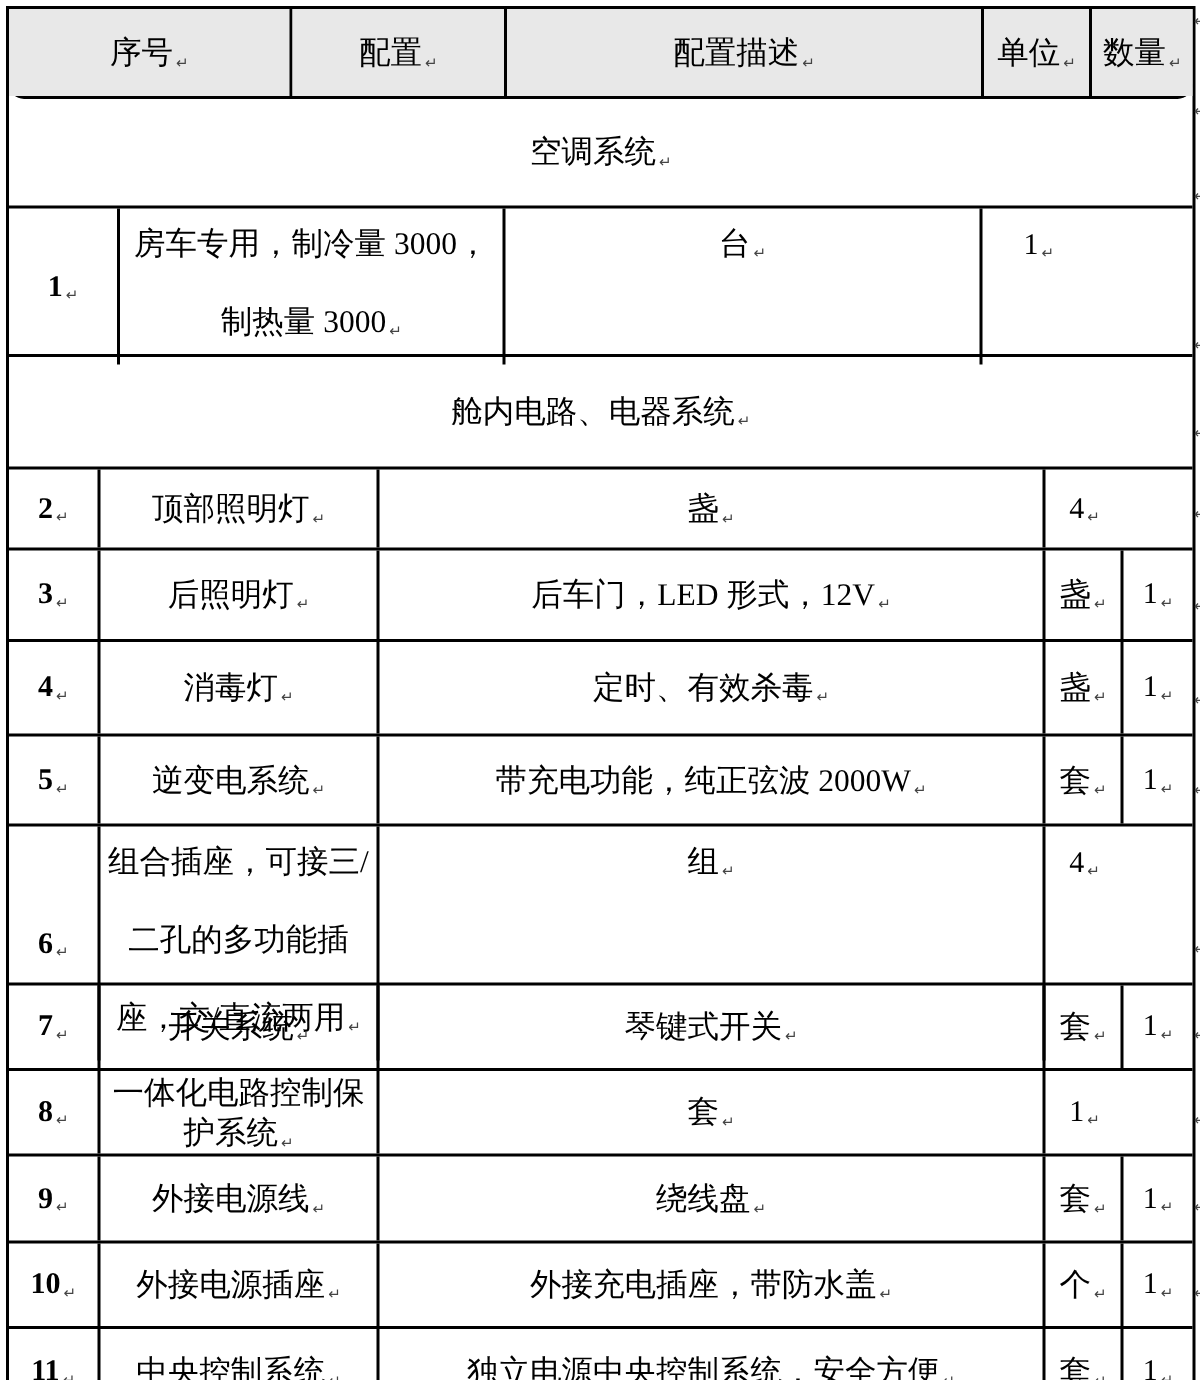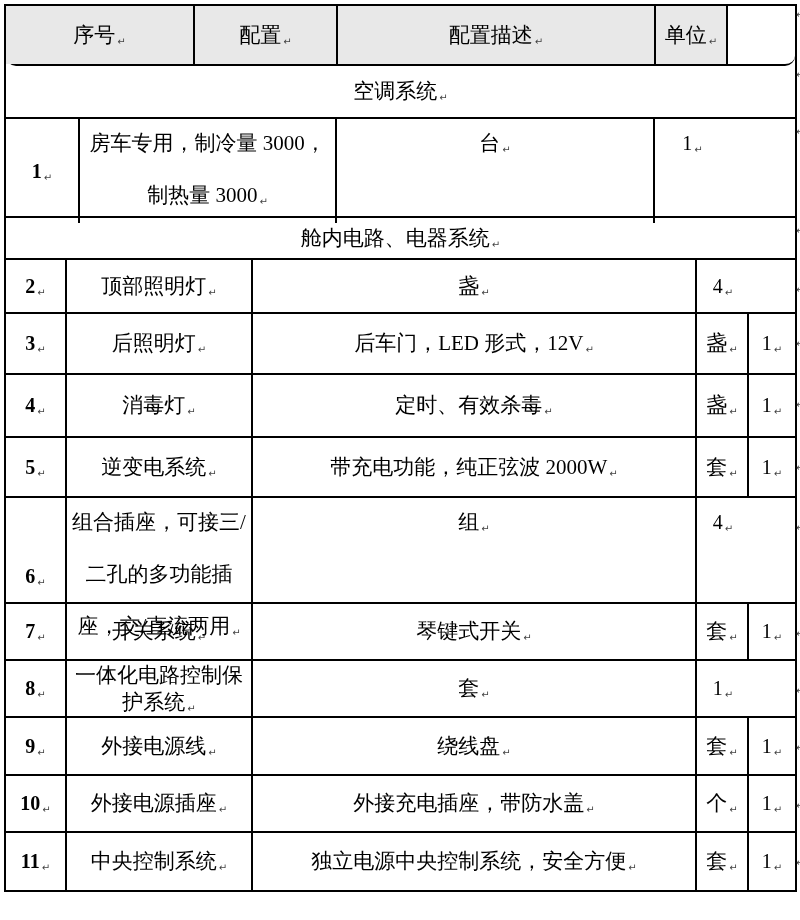--- a/index.html
+++ b/index.html
@@ -89,23 +89,26 @@
     </div>
     <div class="cell">
       <div class="cin"><span class="txt">配置</span><span class="pmark">↵</span></div>
     </div>
     <div class="cell">
       <div class="cin"><span class="txt">配置描述</span><span class="pmark">↵</span></div>
     </div>
     <div class="cell">
       <div class="cin"><span class="txt">单位</span><span class="pmark">↵</span></div>
     </div>
-  </div>
-
-  <div class="row g-sec" style="height:53px">
+    <div class="cell last">
+      <div class="cin"><span class="txt">数量</span><span class="pmark">↵</span></div>
+    </div>
+  </div>
+
+  <div class="row g-sec" style="height:73px">
     <div class="cell last">
       <div class="cin"><span class="txt">空调系统</span><span class="pmark">↵</span></div>
     </div>
   </div>
 
   <div class="row g-r1 tall" style="height:99px">
     <div class="cell seq">
         <div class="cin"><span class="txt">1</span><span class="pmark">↵</span></div>
       </div>
     <div class="cell desc">
@@ -113,21 +116,21 @@
 制热量 3000</span><span class="pmark">↵</span></div>
       </div>
     <div class="cell">
         <div class="cin"><span class="txt">台</span><span class="pmark">↵</span></div>
       </div>
     <div class="cell last qty">
         <div class="cin"><span class="txt">1</span><span class="pmark">↵</span></div>
       </div>
   </div>
 
-  <div class="row g-sec" style="height:42px">
+  <div class="row g-sec" style="height:75px">
     <div class="cell last">
       <div class="cin"><span class="txt">舱内电路、电器系统</span><span class="pmark">↵</span></div>
     </div>
   </div>
 
   <div class="row g-data" style="height:54px">
     <div class="cell seq">
         <div class="cin"><span class="txt">2</span><span class="pmark">↵</span></div>
       </div>
     <div class="cell">

